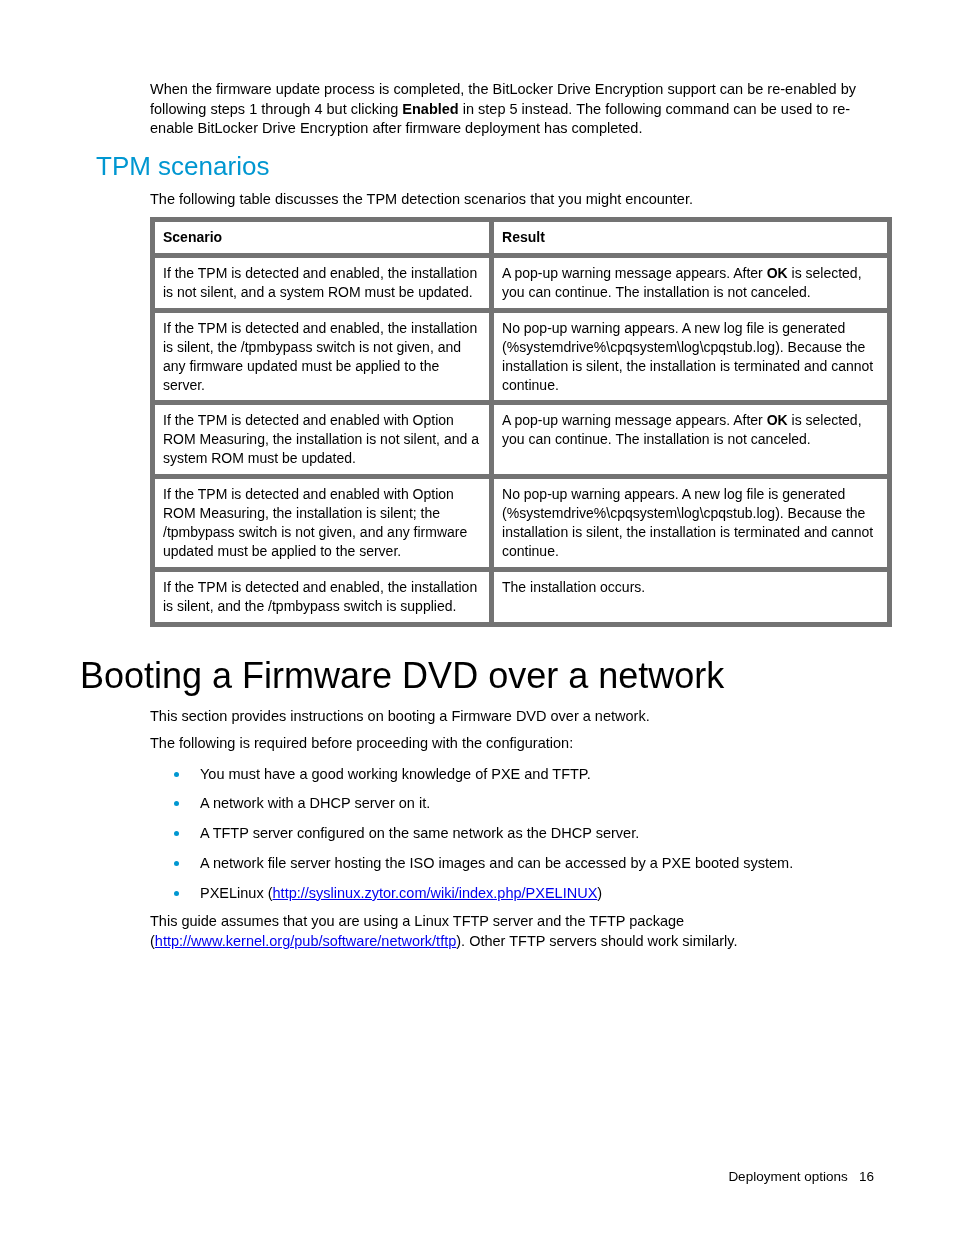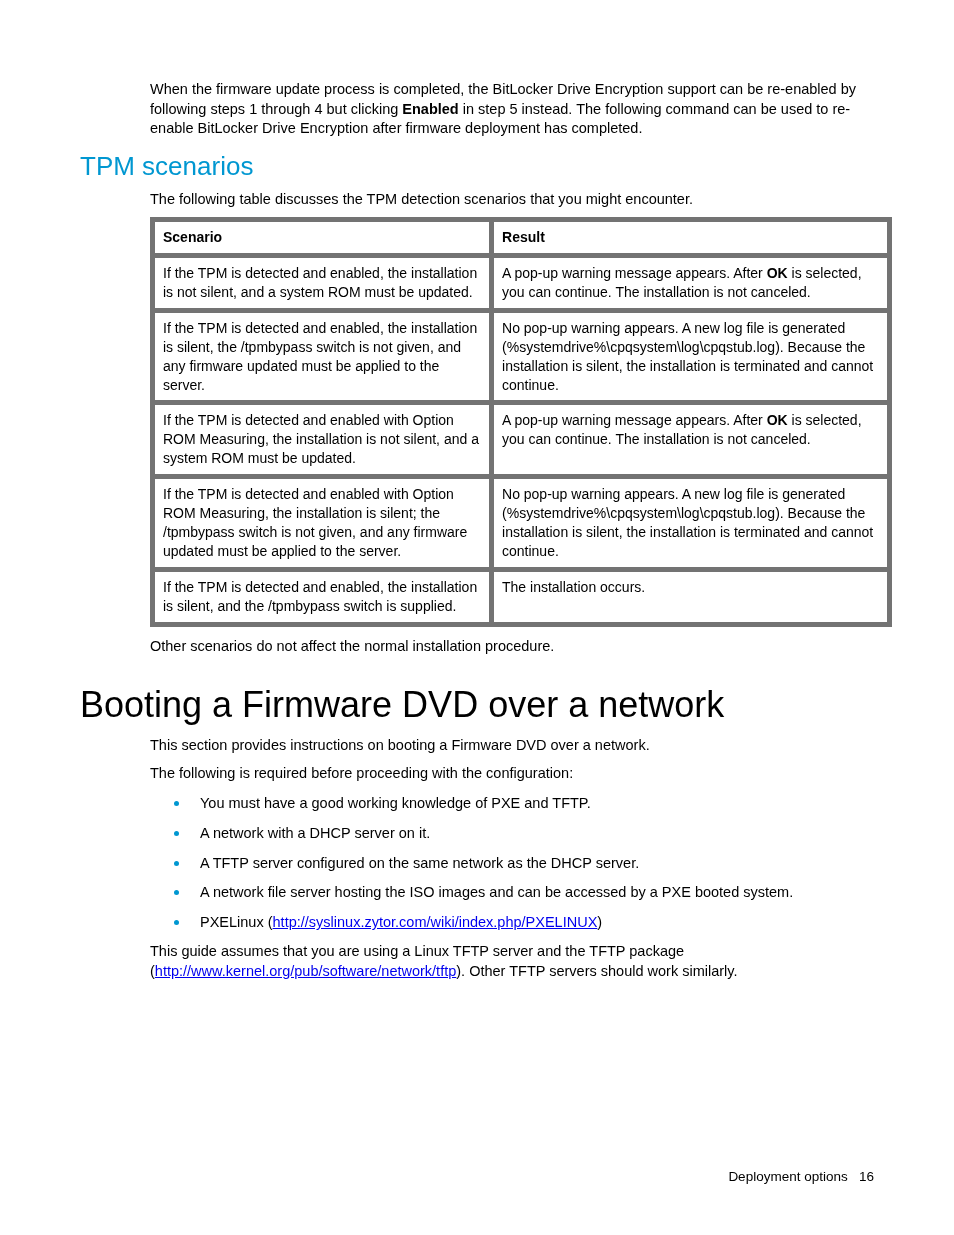--- a/index.html
+++ b/index.html
@@ -27,21 +27,21 @@
   .code {
     font-family: "Courier New", monospace;
     font-size: 14.5px;
     margin: 10px 0 14px 0;
   }
   h2 {
     font-family: Arial, Helvetica, sans-serif;
     font-weight: normal;
     color: #0097d1;
     font-size: 26px;
-    margin: 12px 0 8px 0;
+    margin: 12px 0 8px 16px;
   }
   h1 {
     font-family: Arial, Helvetica, sans-serif;
     font-weight: normal;
     color: #000000;
     font-size: 36px;
     margin: 28px 0 10px 0;
   }
   table {
     border-collapse: collapse;
@@ -127,21 +127,20 @@
         <td class="col1">If the TPM is detected and enabled with Option ROM Measuring, the installation is silent; the /tpmbypass switch is not given, and any firmware updated must be applied to the server.</td>
         <td>No pop-up warning appears. A new log file is generated (%systemdrive%\cpqsystem\log\cpqstub.log). Because the installation is silent, the installation is terminated and cannot continue.</td>
       </tr>
       <tr>
         <td class="col1">If the TPM is detected and enabled, the installation is silent, and the /tpmbypass switch is supplied.</td>
         <td>The installation occurs.</td>
       </tr>
     </tbody>
       </table>
 
-    <p>Other scenarios do not affect the normal installation procedure.</p>
   </div>
 
   <h1>Booting a Firmware DVD over a network</h1>
 
   <div class="content-indent">
     <p>This section provides instructions on booting a Firmware DVD over a network.</p>
   </div>
 
 
   <div class="content-indent">

